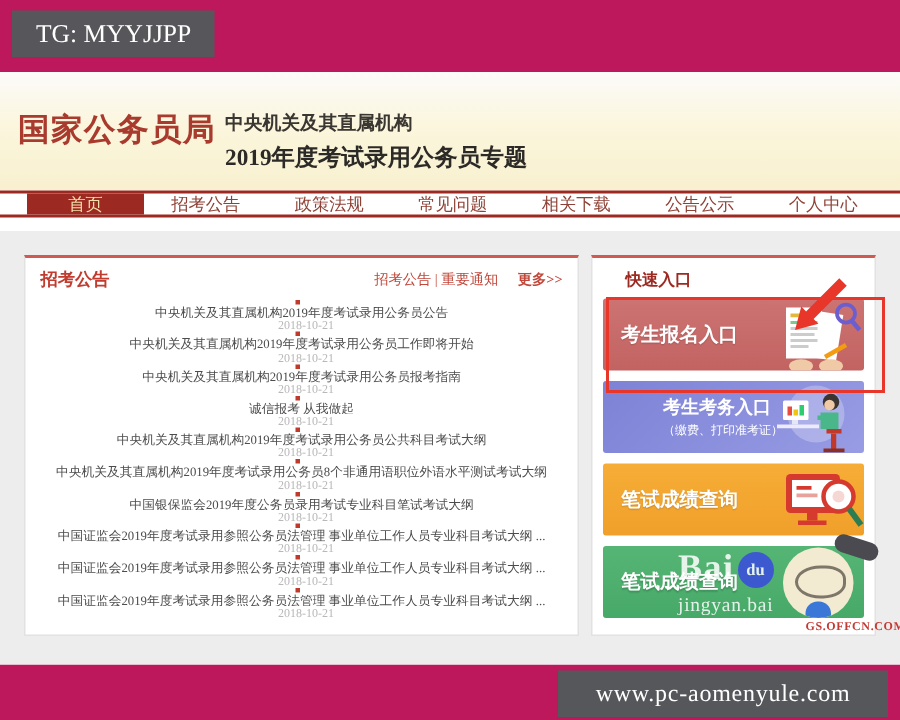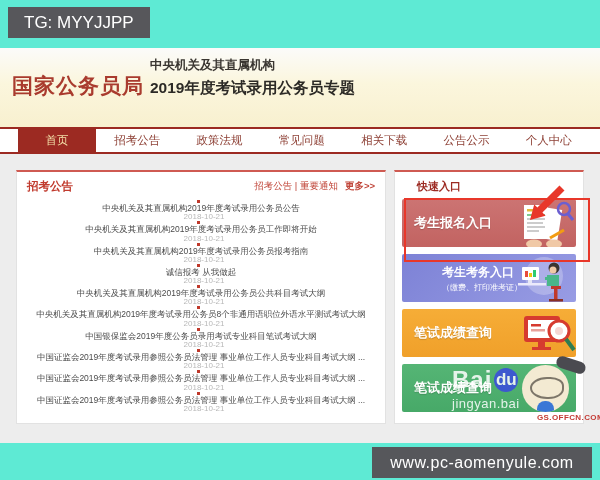--- a/index.html
+++ b/index.html
@@ -1,51 +1,51 @@
 <!DOCTYPE html>
 <html><head>
 <meta charset="utf-8">
 <style>
   html,body{margin:0;padding:0;background:#fff;}
-  .canvas{position:relative;width:600px;height:480px;background:#5eead4;overflow:hidden;
-          font-family:Liberation Sans, sans-serif;}
+  .canvas{position:relative;width:600px;height:480px;background:#be185d;overflow:hidden;
+          font-family:Liberation Serif, serif;}
 
   
   .tg-badge{position:absolute;left:8px;top:7px;height:31px;line-height:31px;padding:0 16px;
             background:#57575b;color:#fff;font-size:17px;z-index:20;}
   .site-badge{position:absolute;left:372px;top:447px;width:220px;height:31px;background:#56575b;
               color:#fff;font-size:16px;display:flex;align-items:center;justify-content:center;
               letter-spacing:.5px;z-index:20;}
 
   
   .site{position:absolute;left:0;top:48px;width:600px;height:395px;background:#fff;}
 
   .site-header{position:absolute;left:0;top:0;width:600px;height:79px;
                background:linear-gradient(180deg,#fbfbfa 0%,#fbf6dd 45%,#f8f0cf 100%);}
   .logo{position:absolute;left:12px;top:24px;font-size:21px;font-weight:bold;color:#a93b2e;letter-spacing:1px;}
-  .sub-group{position:absolute;left:150px;top:9px;}
+  .sub-group{position:absolute;left:150px;top:26px;}
   .sub1{font-size:12.5px;color:#3a3631;font-weight:bold;}
   .sub2{font-size:15.5px;color:#2c2a26;font-weight:bold;margin-top:4px;}
 
-  .nav{position:absolute;left:0;top:79px;width:600px;height:27px;background:#fff;
+  .nav{position:absolute;left:0;top:79px;width:600px;height:18px;background:#fff;
        border-top:2px solid #9c2a22;border-bottom:2px solid #9c2a22;box-sizing:border-box;
        display:flex;padding:0 10px 0 18px;}
   .nav-tab{flex:1;display:flex;align-items:center;justify-content:center;font-size:11.5px;
            color:#8e4136;cursor:pointer;white-space:nowrap;}
   .nav-tab.active{background:#9c2a22;color:#f3dfa8;max-width:78px;}
 
   .content{position:absolute;left:0;top:106px;width:600px;height:289px;background:#ededed;}
 
   
   .left-panel{position:absolute;left:16px;top:16px;width:370px;height:254px;background:#fff;
               border:1px solid #e2e2e2;border-top:2px solid #cf5a52;box-sizing:border-box;}
   .panel-head{display:flex;align-items:center;padding:7px 10px 3px;}
   .panel-title{font-size:11.5px;font-weight:bold;color:#c13b2e;}
   .panel-links{margin-left:auto;font-size:9.5px;color:#c1473b;cursor:pointer;}
-  .more{margin-left:7px;font-size:9.5px;color:#c1473b;font-weight:bold;cursor:pointer;}
+  .more{margin-left:13px;font-size:9.5px;color:#c1473b;font-weight:bold;cursor:pointer;}
   .ann-list{list-style:none;margin:3px 0 0;padding:0 10px;}
   .ann-list li{display:flex;align-items:center;height:21.3px;flex-direction:column;}
   .bullet{width:3px;height:3px;background:#c0392b;margin-right:6px;flex:none;}
   .ann-text{font-size:8.5px;color:#4c4c4c;white-space:nowrap;overflow:hidden;flex:1;cursor:pointer;}
   .ann-date{font-size:8px;color:#b8b8b8;margin-left:6px;flex:none;}
 
   
   .right-panel{position:absolute;left:394px;top:16px;width:190px;height:254px;background:#fff;
                border:1px solid #e2e2e2;border-top:2px solid #cf5a52;box-sizing:border-box;}
   .qe-title{font-size:11px;font-weight:bold;color:#9c2a22;padding:7px 22px 3px;}
@@ -65,21 +65,21 @@
 
   
   .anno-rect{position:absolute;left:404px;top:44px;width:182px;height:60px;border:2px solid #e8372a;
              z-index:6;pointer-events:none;}
   .anno-arrow{position:absolute;left:518px;top:24px;z-index:7;pointer-events:none;}
 
   
   .baidu-wm{position:absolute;left:452px;top:212px;z-index:9;pointer-events:none;opacity:.85;}
   .baidu-row{display:flex;align-items:center;}
   .bai-txt{font-size:24px;font-weight:bold;color:#fff;letter-spacing:1px;}
-  .du-circle{width:24px;height:24px;border-radius:50%;background:#3a4ae0;color:#fff;font-size:17px;
+  .du-circle{width:24px;height:24px;border-radius:50%;background:#3a4ae0;color:#fff;font-size:11px;
              font-weight:bold;display:flex;align-items:center;justify-content:center;margin-left:2px;}
   .baidu-sub{font-size:13px;color:#fff;margin-top:2px;letter-spacing:.5px;}
   .stamp{position:absolute;left:522px;top:211px;width:47px;height:47px;border-radius:50%;
          background:#f3ead2;z-index:8;pointer-events:none;overflow:hidden;}
   .stamp-scribble{position:absolute;left:8px;top:12px;width:30px;height:18px;
                   border:2px solid #4a443c;border-radius:50% 40% 45% 50%;opacity:.7;}
   .stamp-person{position:absolute;left:15px;top:36px;width:17px;height:11px;background:#3a77d6;
                 border-radius:8px 8px 0 0;}
   .stamp-tag{position:absolute;left:556px;top:205px;width:30px;height:12px;background:#4a4a50;
              border-radius:6px;transform:rotate(18deg);z-index:9;pointer-events:none;}

